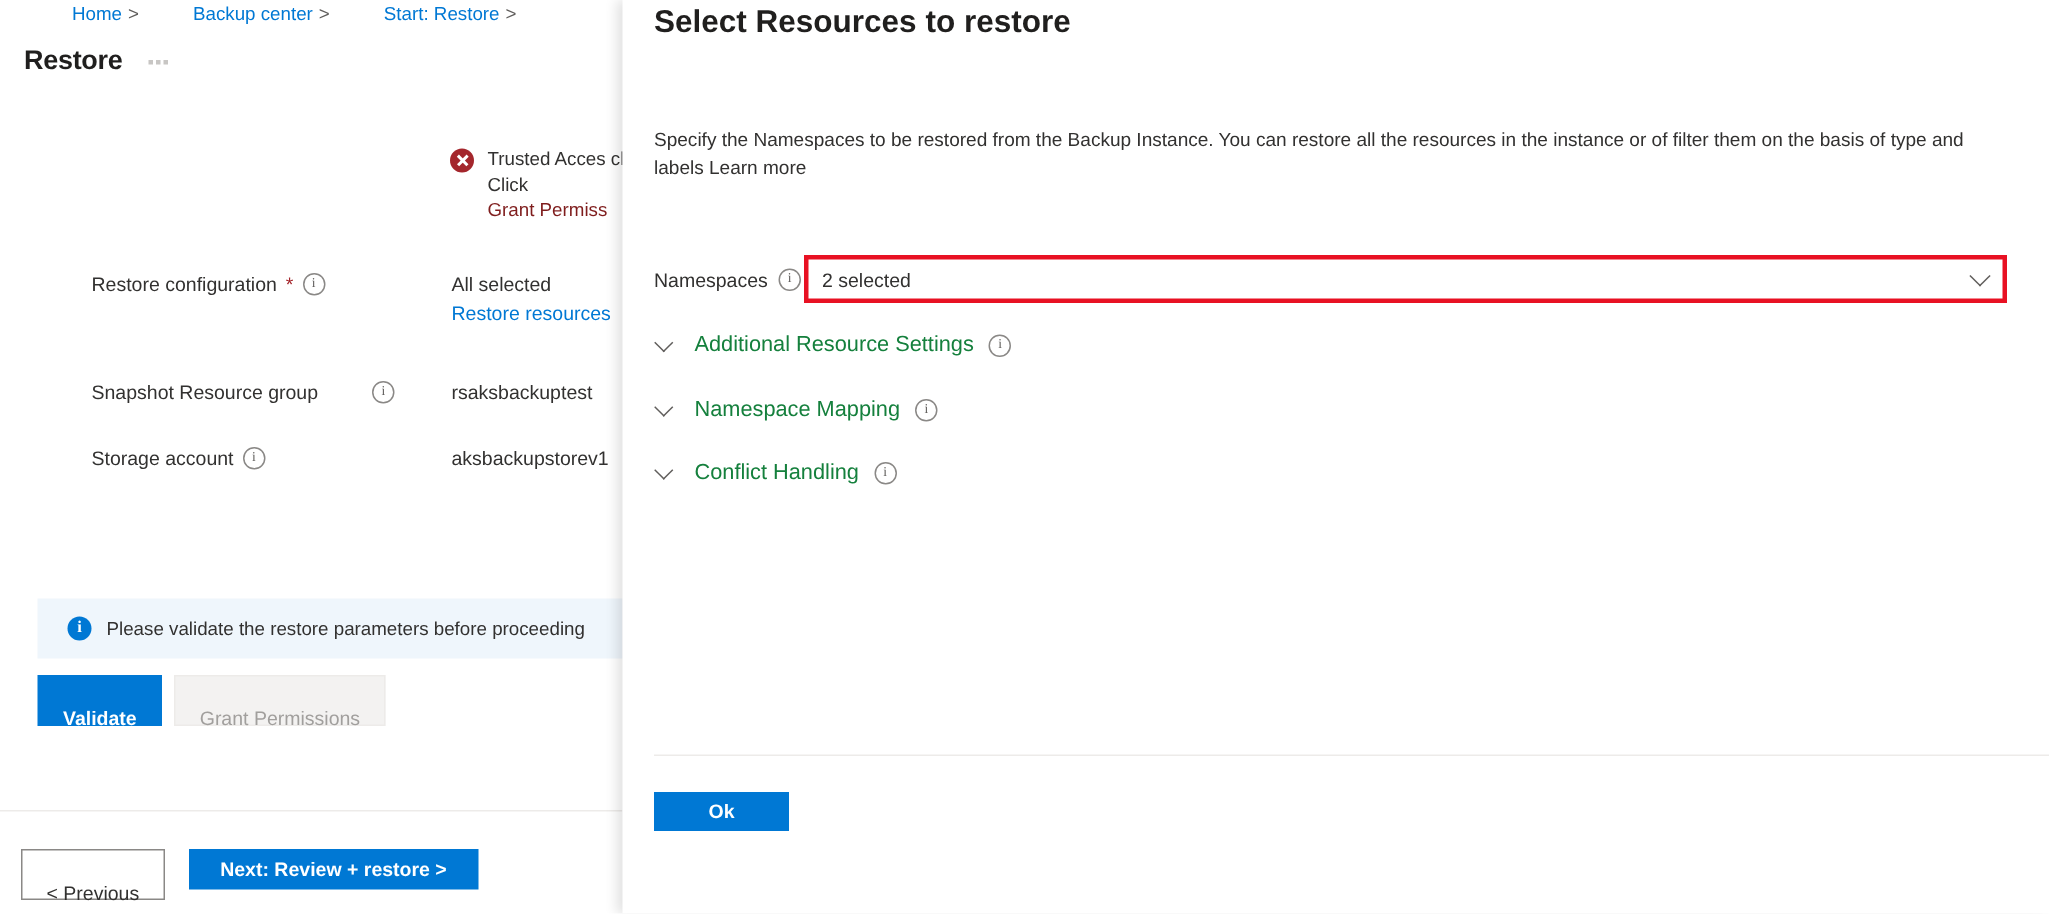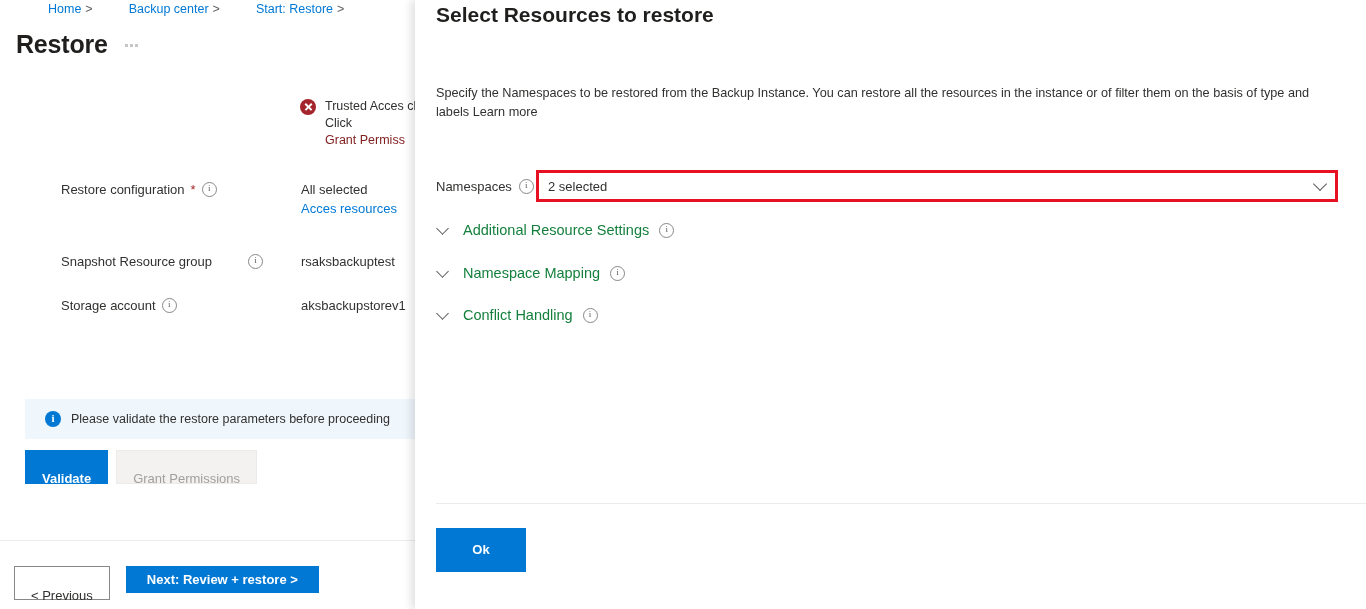--- a/index.html
+++ b/index.html
@@ -45,21 +45,21 @@
   }
 
   #page-title-row {
     position: absolute;
     left: 16px; top: 30px;
     display: flex;
     align-items: center;
     gap: 14px;
   }
   #page-title {
-    font-size: 25px;
+    font-size: 18px;
     font-weight: 600;
     color: #201f1e;
     letter-spacing: -0.2px;
   }
   .ellipsis-btn {
     display: inline-flex;
     align-items: flex-end;
     gap: 2px;
     padding: 6px 3px 4px 3px;
     cursor: pointer;
@@ -355,21 +355,21 @@
     position: absolute;
     left: 21px; top: 503px;
     width: 930px;
     height: 1px;
     background: #edebe9;
   }
   #btn-ok {
     position: absolute;
     left: 21px; top: 528px;
     width: 90px;
-    height: 44px;
+    height: 26px;
     line-height: 24px;
     text-align: center;
     padding: 0;
   }
 </style>
 </head>
 <body>
 
 <div id="left-blade">
 
@@ -395,21 +395,21 @@
   </div>
 
   <div class="form-row">
     <div class="form-label" style="top:182px;">
       <span>Restore configuration</span>
       <span class="req-star">*</span>
       <span class="info-circle"></span>
     </div>
     <div class="form-value" style="top:182px;">
       <span>All selected</span>
-      <span class="link">Acces resources</span>
+      <span class="link">Restore resources</span>
     </div>
   </div>
 
   <div class="form-row">
     <div class="form-label" style="top:254px;gap:36px;">
       <span>Snapshot Resource group</span>
       <span class="info-circle"></span>
     </div>
     <div class="form-value" style="top:254px;">rsaksbackuptest</div>
   </div>

